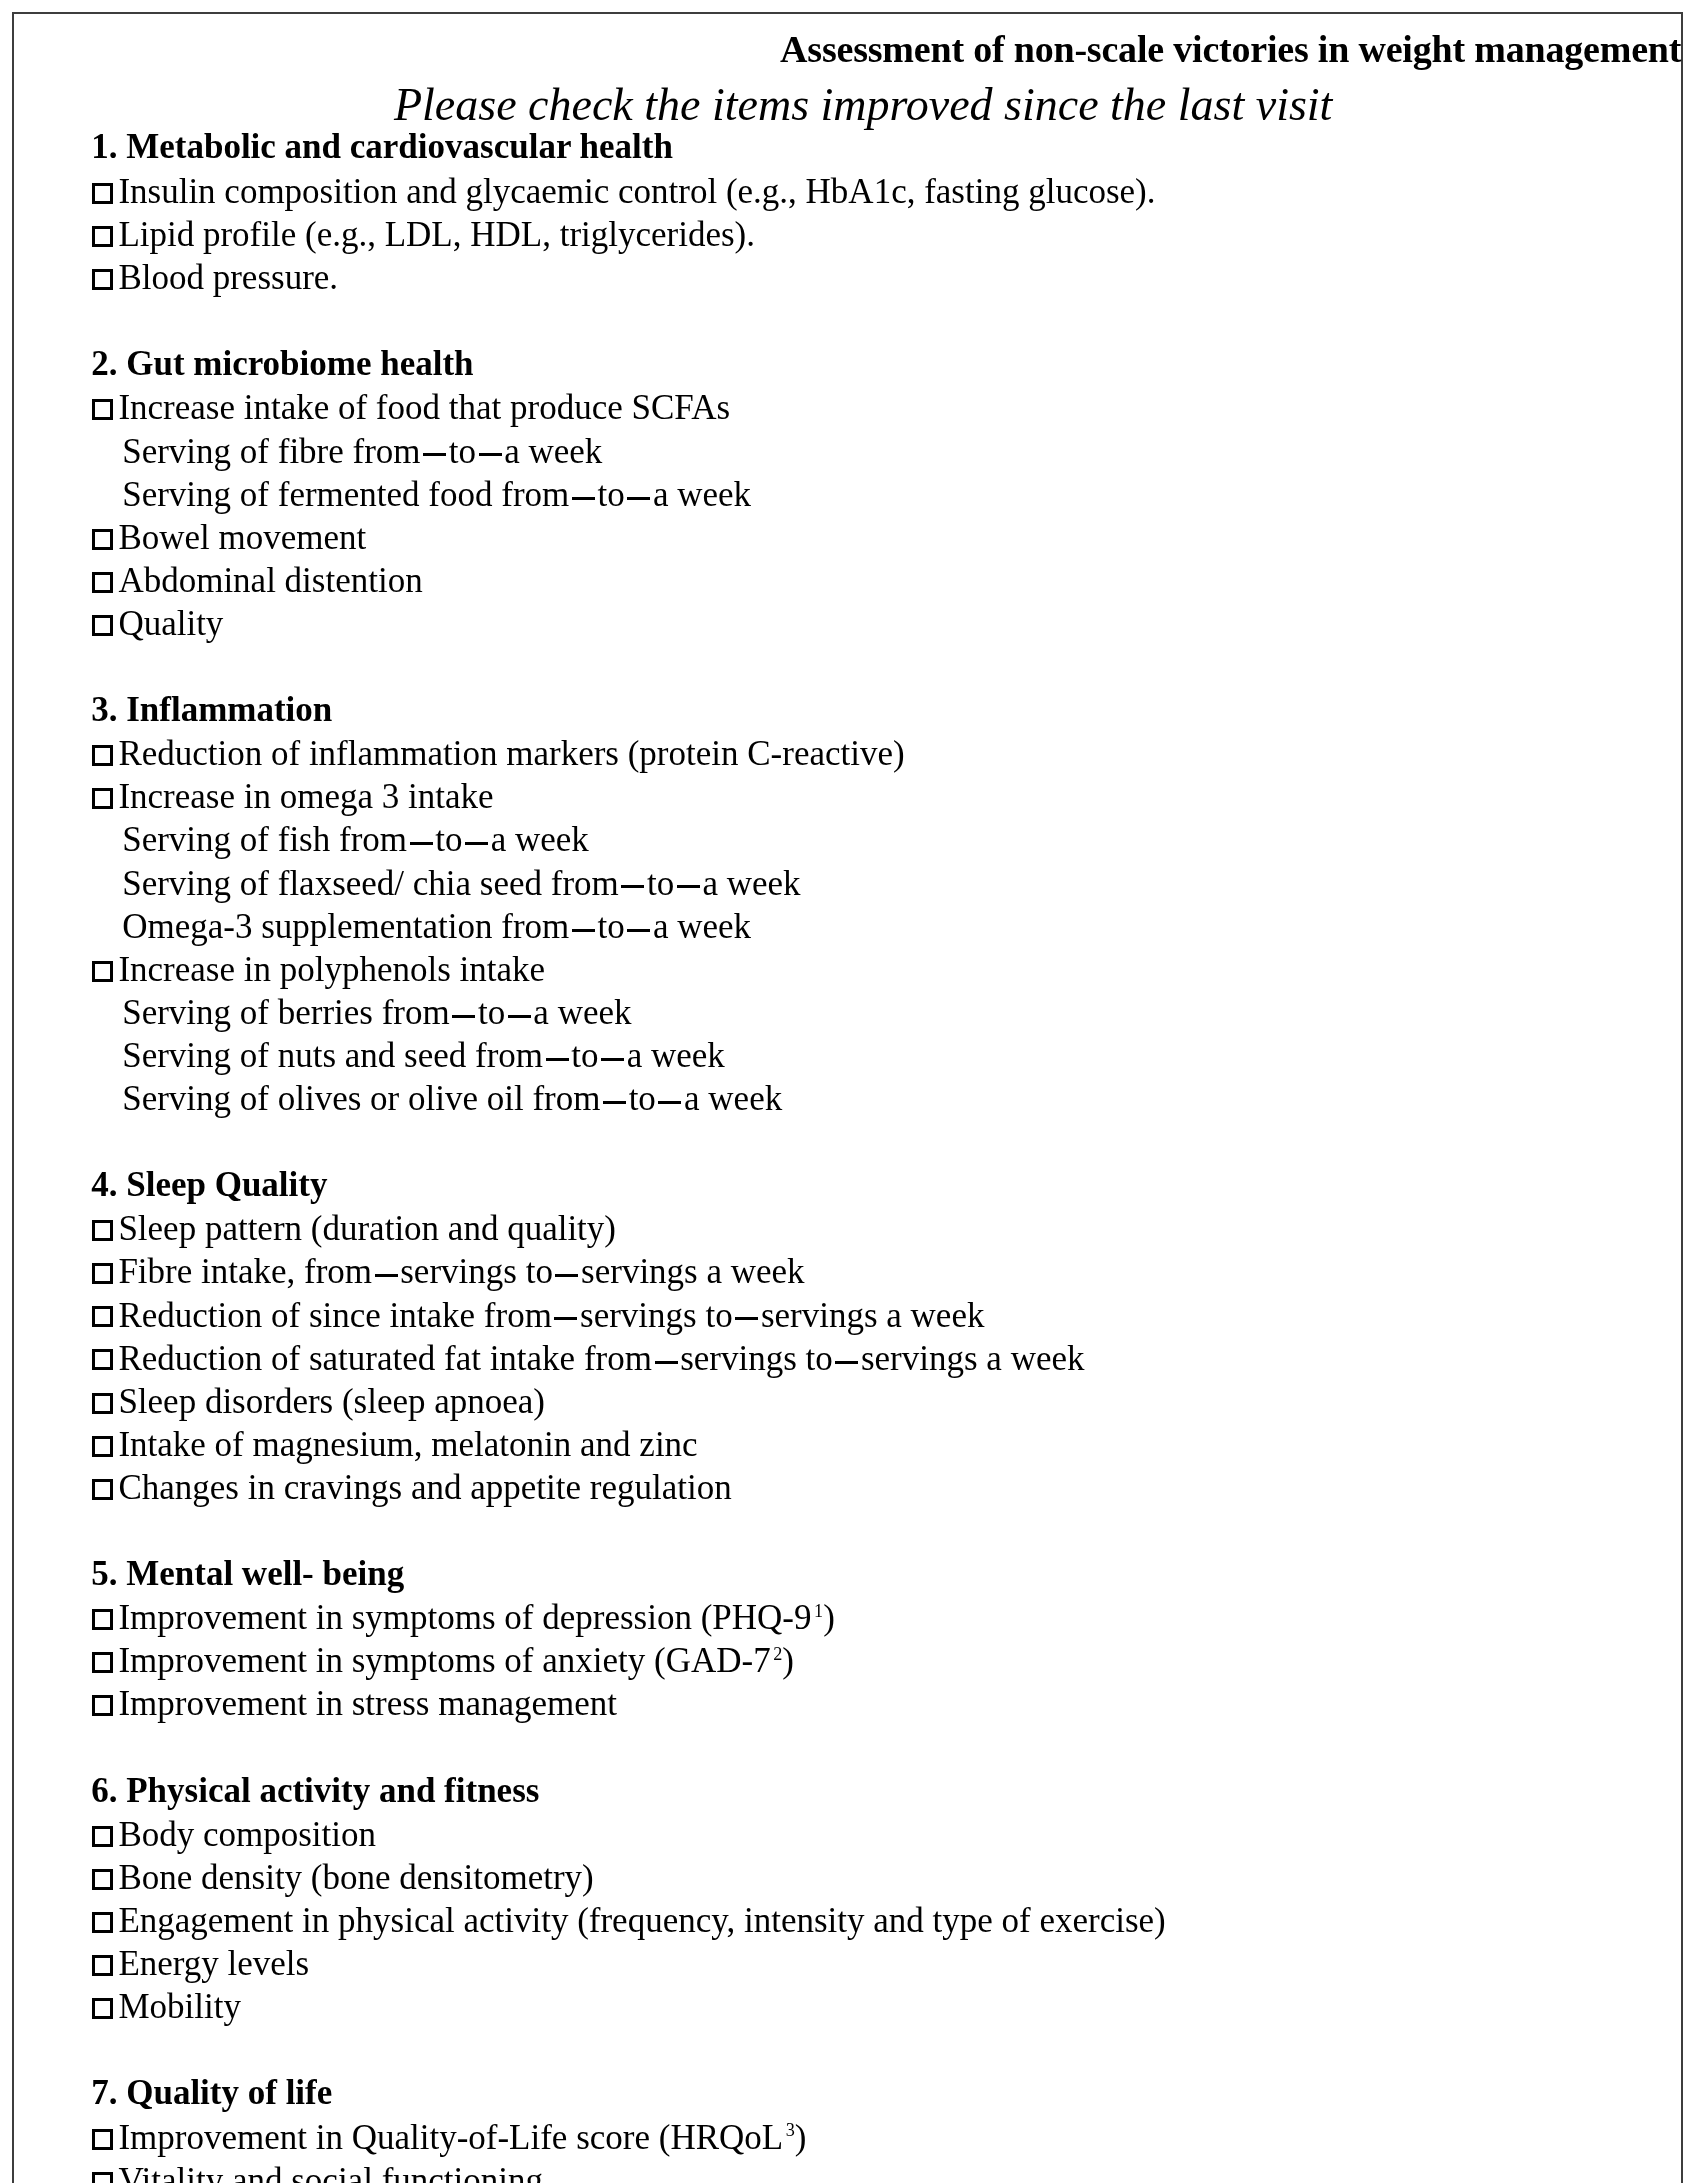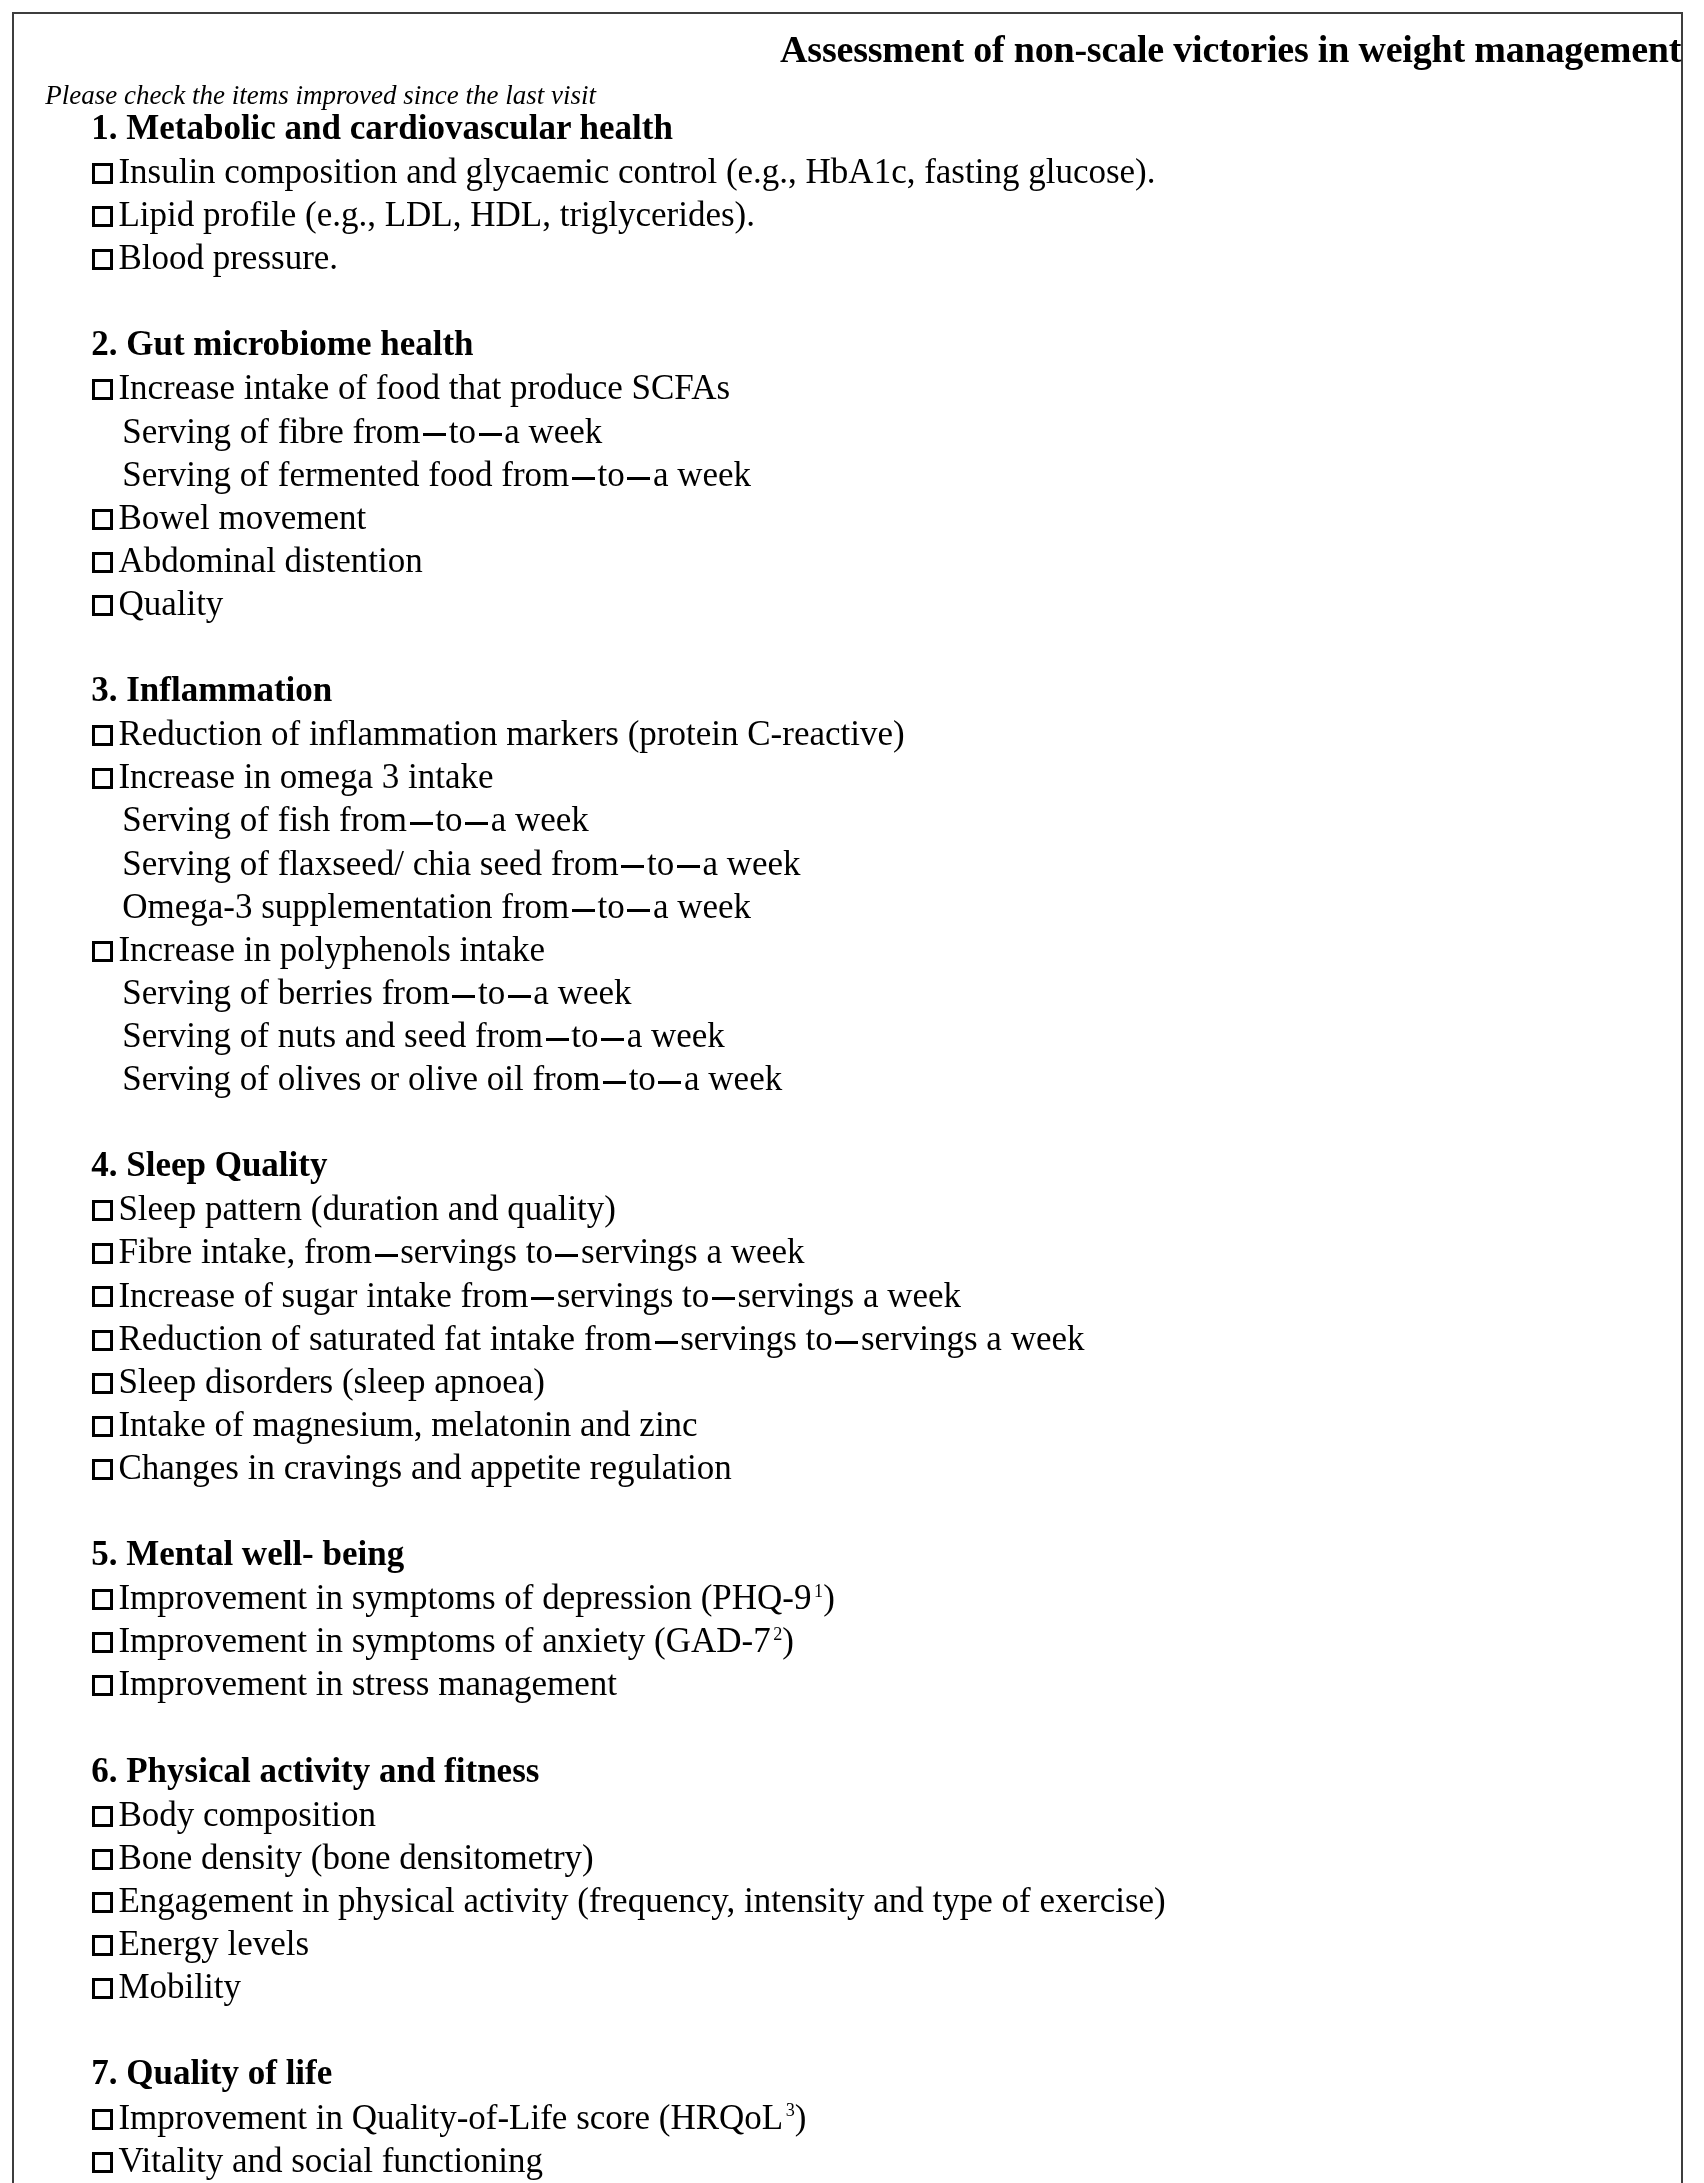--- a/index.html
+++ b/index.html
@@ -41,23 +41,23 @@
     padding: 15.7px 0 0 0;
     text-align: right;
     font-size: 38px;
     font-weight: bold;
     letter-spacing: -0.2px;
     line-height: 1.05;
   }
   .doc-subtitle {
     margin: 0;
     padding: 11.4px 0 0 31px;
-    text-align: left;
+    text-align: center;
     font-style: italic;
-    font-size: 27px;
+    font-size: 46px;
     line-height: 1.05;
   }
 
   
   .checklist {
     padding: 0 0 0 0;
     margin: 0;
   }
 
   .section {
@@ -158,21 +158,21 @@
           <div class="check-row"><span class="check-box"></span><span>Increase in polyphenols intake</span></div>
           <div class="sub-row"><span>Serving of berries from</span><span class="blank"></span><span>to</span><span class="blank"></span><span>a week</span></div>
           <div class="sub-row"><span>Serving of nuts and seed from</span><span class="blank"></span><span>to</span><span class="blank"></span><span>a week</span></div>
           <div class="sub-row"><span>Serving of olives or olive oil from</span><span class="blank"></span><span>to</span><span class="blank"></span><span>a week</span></div>
         </div>
         <div class="section-gap"></div>
         <div class="section">
           <div class="section-heading">4. Sleep Quality</div>
           <div class="check-row"><span class="check-box"></span><span>Sleep pattern (duration and quality)</span></div>
           <div class="check-row"><span class="check-box"></span><span>Fibre intake, from</span><span class="blank"></span><span>servings to</span><span class="blank"></span><span>servings a week</span></div>
-          <div class="check-row"><span class="check-box"></span><span>Increase of sugar intake from</span><span class="blank"></span><span>servings to</span><span class="blank"></span><span>servings a week</span></div>
+          <div class="check-row"><span class="check-box"></span><span>Reduction of since intake from</span><span class="blank"></span><span>servings to</span><span class="blank"></span><span>servings a week</span></div>
           <div class="check-row"><span class="check-box"></span><span>Reduction of saturated fat intake from</span><span class="blank"></span><span>servings to</span><span class="blank"></span><span>servings a week</span></div>
           <div class="check-row"><span class="check-box"></span><span>Sleep disorders (sleep apnoea)</span></div>
           <div class="check-row"><span class="check-box"></span><span>Intake of magnesium, melatonin and zinc</span></div>
           <div class="check-row"><span class="check-box"></span><span>Changes in cravings and appetite regulation</span></div>
         </div>
         <div class="section-gap"></div>
         <div class="section">
           <div class="section-heading">5. Mental well- being</div>
           <div class="check-row"><span class="check-box"></span><span>Improvement in symptoms of depression (PHQ-9</span><sup>1</sup><span>)</span></div>
           <div class="check-row"><span class="check-box"></span><span>Improvement in symptoms of anxiety (GAD-7</span><sup>2</sup><span>)</span></div>

